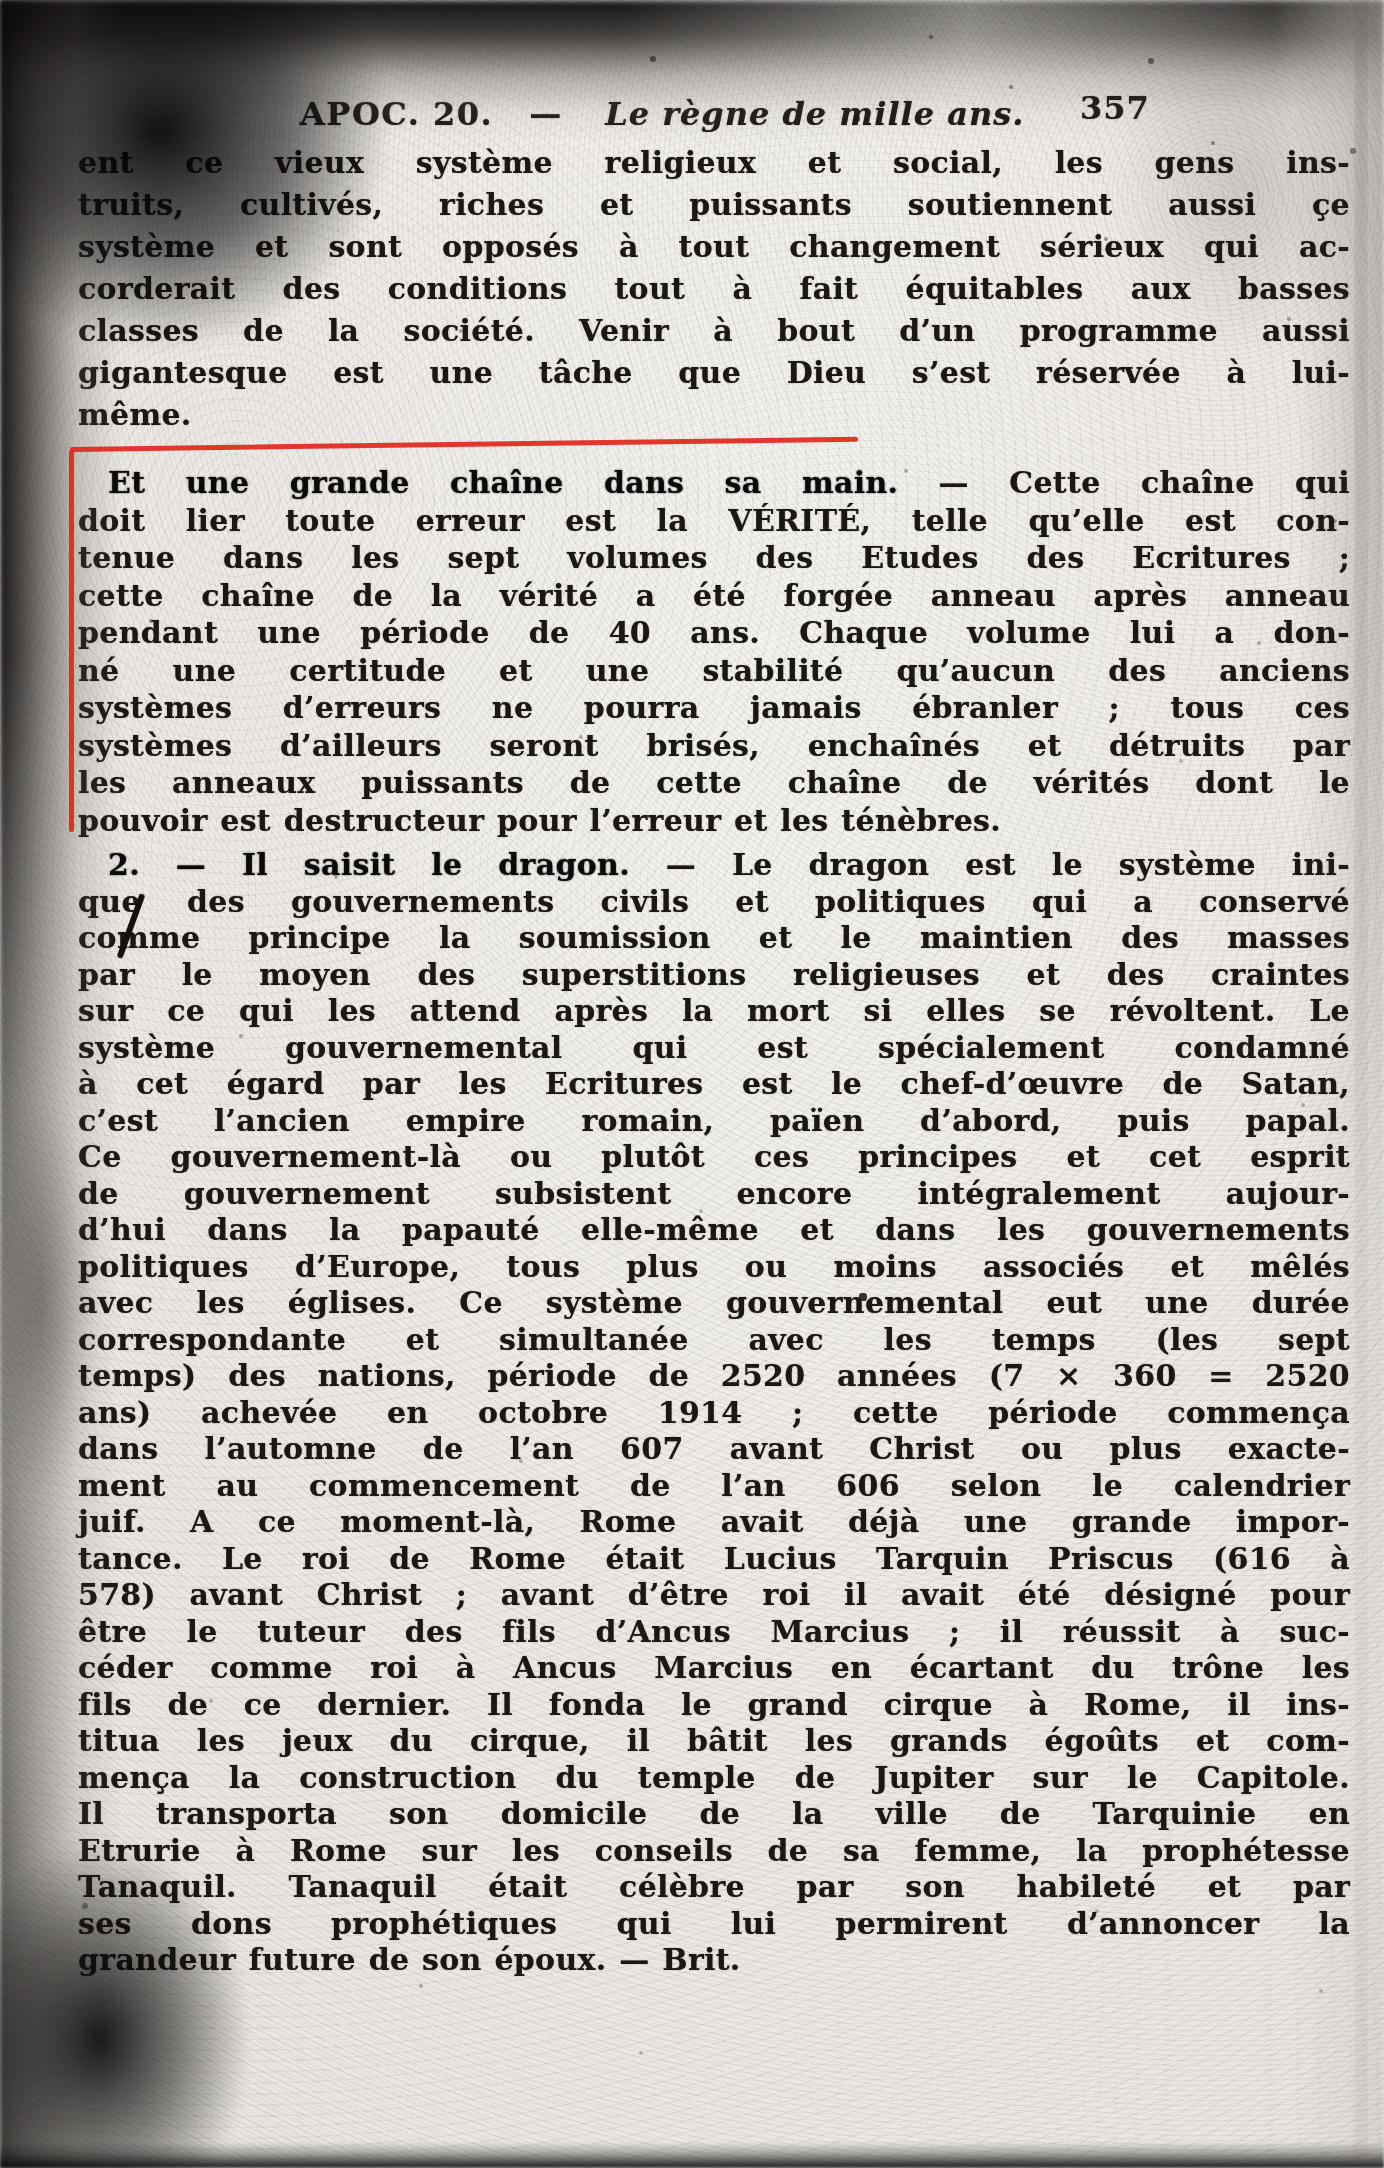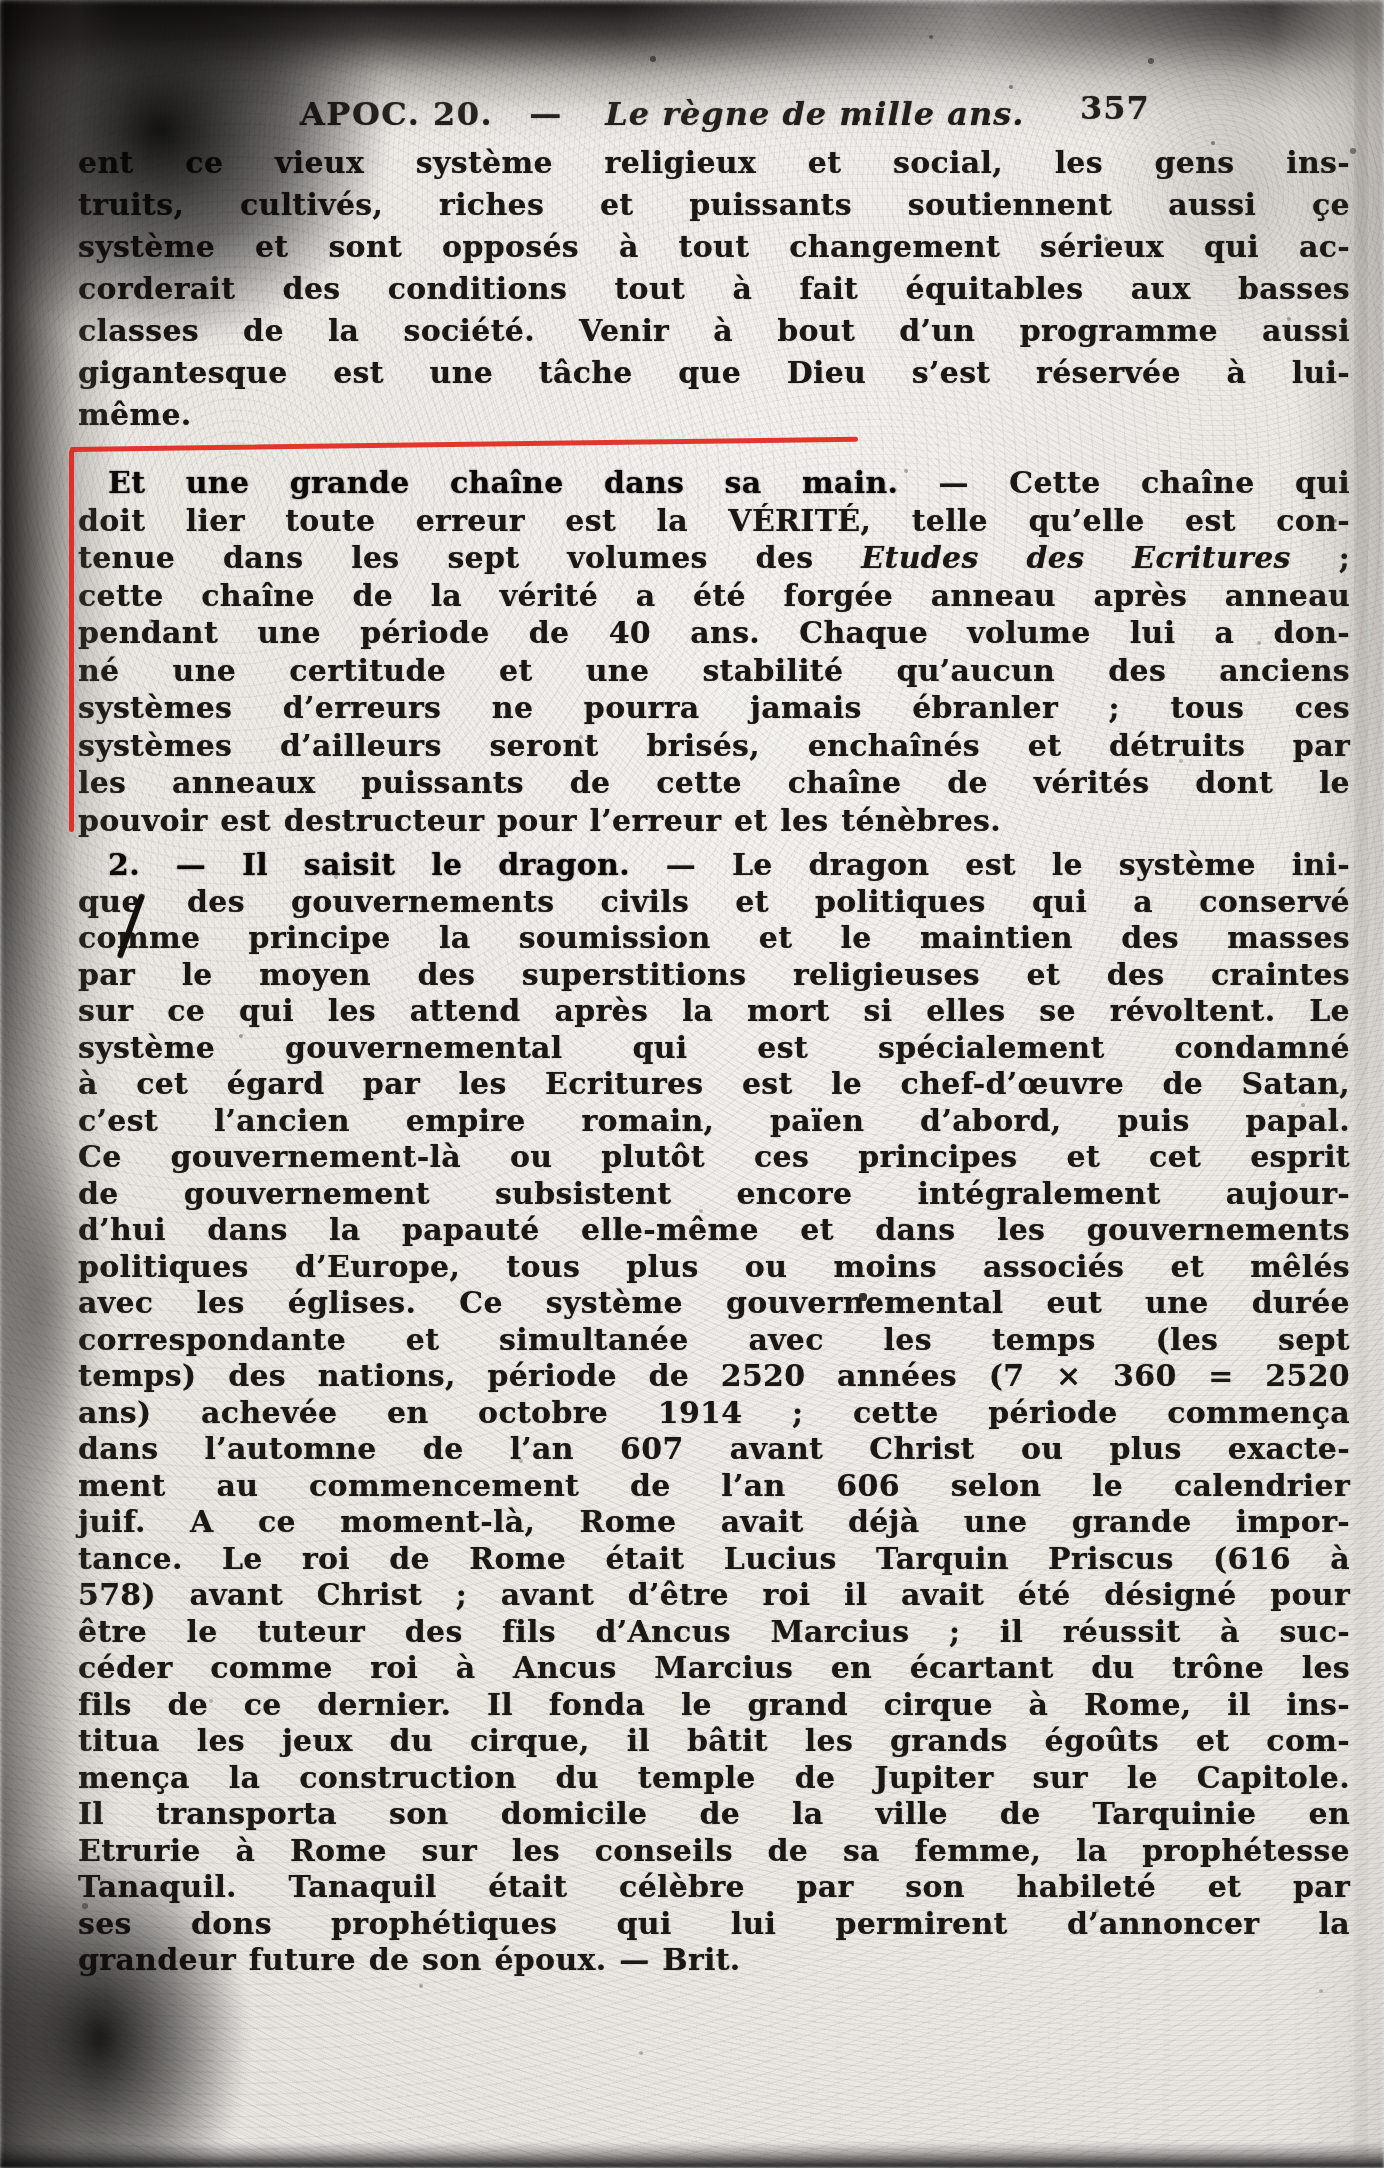--- a/index.html
+++ b/index.html
@@ -38,21 +38,21 @@
   .para{margin:0;}
   .para.p1 .line{line-height:42px;}
   .para.p2 .line{line-height:37.5px;}
   .para.p3 .line{line-height:36.5px;}
   .para.p2{margin-top:28px;}
   .para.p3{margin-top:8px;}
   .line{text-align:justify;text-align-last:justify;-moz-text-align-last:justify;}
   .line.first{text-indent:30px;}
   .line.last{text-align-last:left;-moz-text-align-last:left;}
   .b{color:#0c0a09;text-shadow:0 0 1.7px rgba(10,8,7,.85);}
-  .i{font-style:italic;margin-top:21px;}
+  .i{margin-top:21px;}
 
   
   .artifact{position:absolute;pointer-events:none;}
   .edge-top{left:0;top:0;width:1384px;height:140px;z-index:3;filter:blur(3px);
     background:linear-gradient(to bottom, rgba(12,10,9,.96) 0%, rgba(25,22,20,.8) 25%, rgba(70,65,60,.35) 55%, rgba(140,135,128,.12) 80%, rgba(0,0,0,0) 100%);
     -webkit-mask-image:linear-gradient(to right,#000 0%,#000 45%,rgba(0,0,0,.5) 70%,rgba(0,0,0,.85) 92%,rgba(0,0,0,.4) 100%);
             mask-image:linear-gradient(to right,#000 0%,#000 45%,rgba(0,0,0,.5) 70%,rgba(0,0,0,.85) 92%,rgba(0,0,0,.4) 100%);}
   .edge-left{left:0;top:0;bottom:0;width:120px;z-index:3;filter:blur(2px);
     background:linear-gradient(to right, rgba(10,8,7,.92) 0%, rgba(30,26,24,.55) 35%, rgba(90,84,78,.25) 65%, rgba(0,0,0,0) 100%);
     -webkit-mask-image:linear-gradient(to bottom,#000 0%,#000 30%,rgba(0,0,0,.7) 45%,rgba(0,0,0,.45) 60%,rgba(0,0,0,.55) 80%,rgba(0,0,0,.8) 100%);

